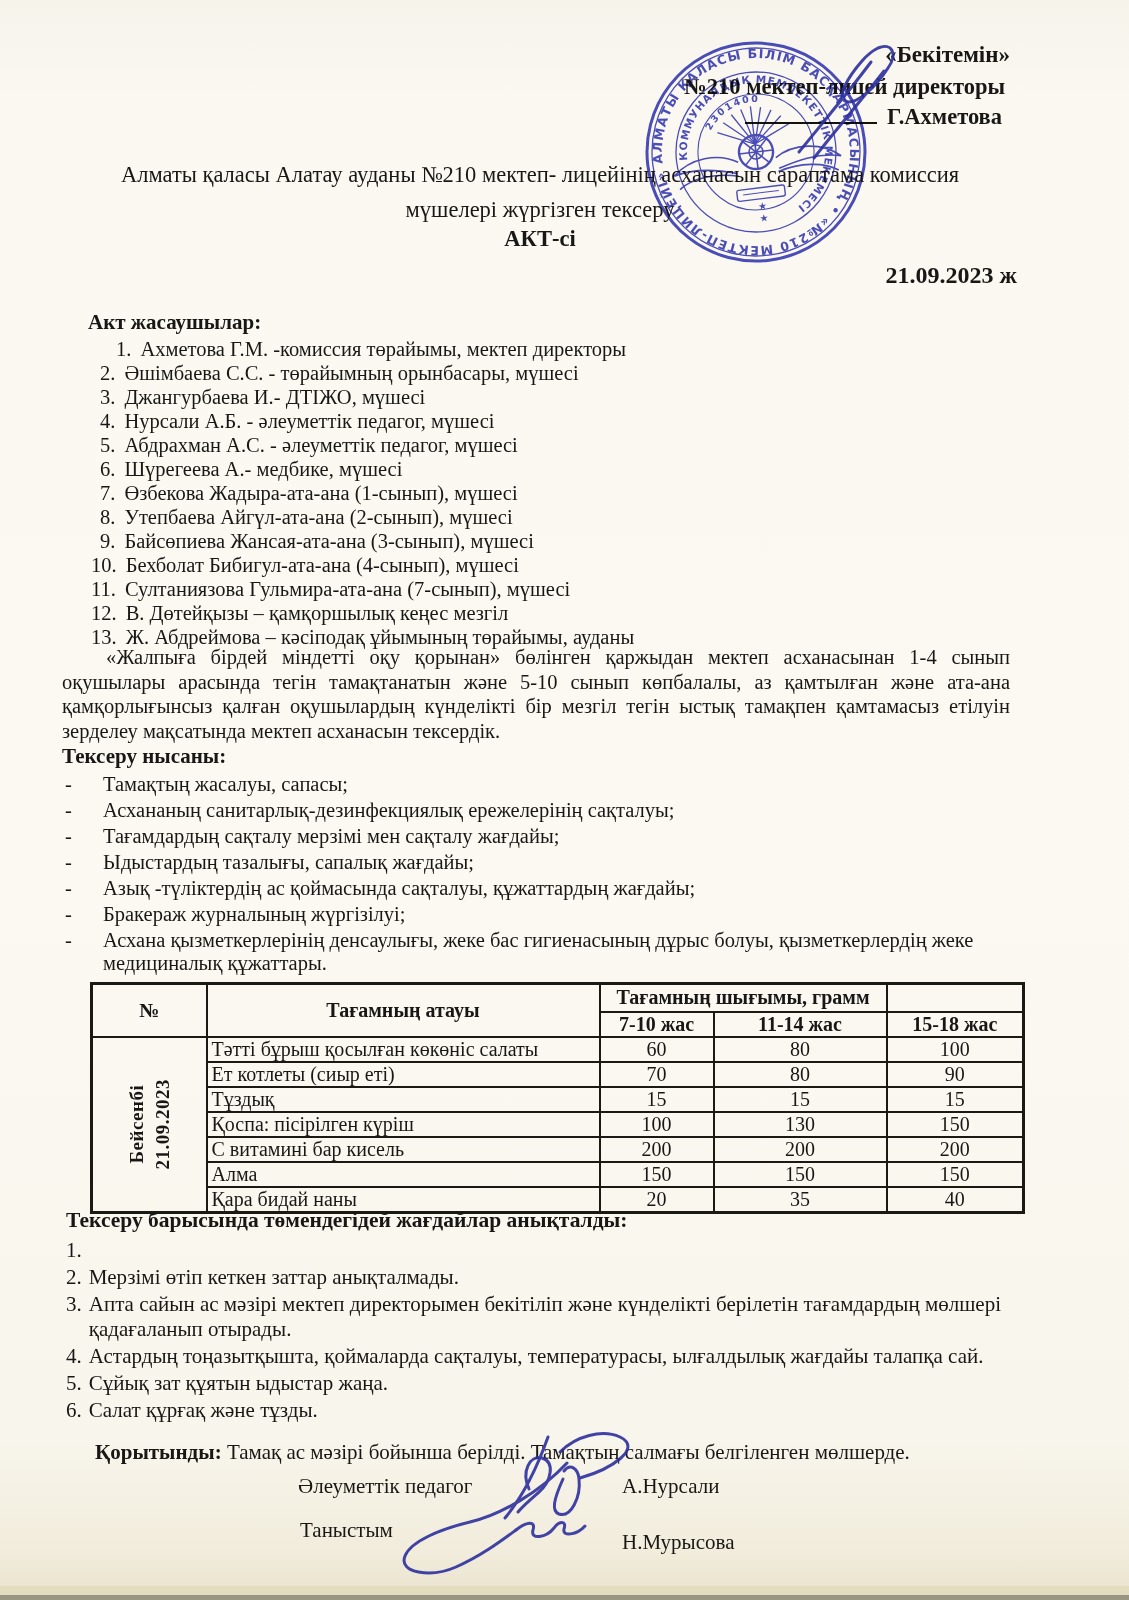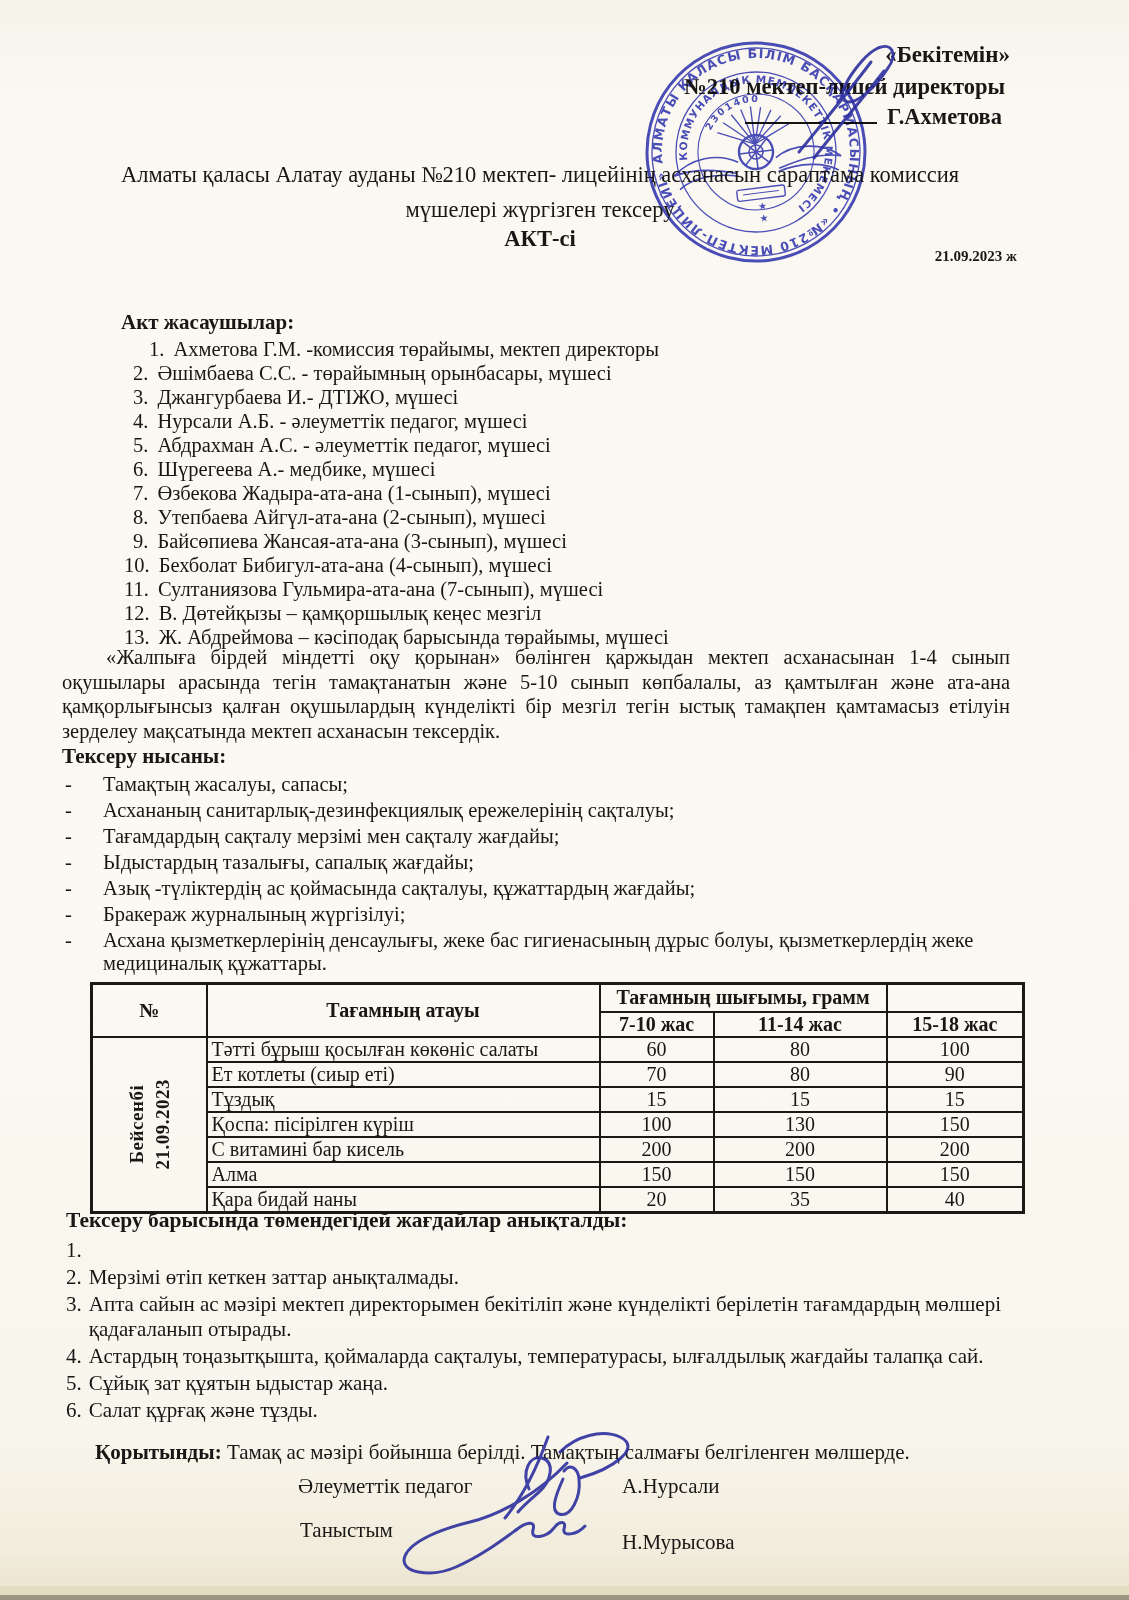--- a/index.html
+++ b/index.html
@@ -20,24 +20,24 @@
   .director-line{top:74px;right:124px;font-size:22.5px;font-weight:bold;}
   .name-row{top:102px;right:127px;font-size:22.5px;font-weight:bold;white-space:nowrap;}
   .sig-underline{display:inline-block;width:132px;border-bottom:2.2px solid #15130f;height:20px;margin-right:10px;}
 
   
   .stamp{top:36px;left:640px;mix-blend-mode:multiply;opacity:.93;transform:rotate(-7deg);}
 
   
   .title{top:157px;left:95px;width:890px;text-align:center;font-size:22.5px;font-weight:normal;line-height:35px;}
   .act{top:226px;left:95px;width:890px;text-align:center;font-size:22.5px;font-weight:bold;}
-  .date{top:248px;right:112px;font-size:15px;font-weight:bold;}
-
-  
-  .members{top:310px;left:88px;width:920px;font-size:20.5px;line-height:24px;margin-left:33px;}
+  .date{top:262px;right:112px;font-size:24px;font-weight:bold;}
+
+  
+  .members{top:310px;left:88px;width:920px;font-size:20.5px;line-height:24px;}
   .members-heading{font-weight:bold;font-size:21px;margin-bottom:3px;}
   .mrow{display:flex;padding-left:12px;}
   .mrow.first{padding-left:28px;}
   .mrow.late{padding-left:3px;}
   .mnum{flex:none;margin-right:9px;}
 
   
   .intro{top:645px;left:62px;width:948px;font-size:20.5px;line-height:24.5px;text-align:justify;text-indent:44px;}
 
   
@@ -195,21 +195,21 @@
     <div class="mrow late">
         <span class="mnum">11.</span>
         <span>Султаниязова Гульмира-ата-ана (7-сынып), мүшесі</span>
       </div>
     <div class="mrow late">
         <span class="mnum">12.</span>
         <span>В. Дөтейқызы – қамқоршылық кеңес мезгіл</span>
       </div>
     <div class="mrow late">
         <span class="mnum">13.</span>
-        <span>Ж. Абдреймова – кәсіподақ барысында төрайымы, мүшесі</span>
+        <span>Ж. Абдреймова – кәсіподақ ұйымының төрайымы, ауданы</span>
       </div>
   </div>
 
   <div class="abs intro">«Жалпыға бірдей міндетті оқу қорынан» бөлінген қаржыдан мектеп асханасынан 1-4 сынып оқушылары арасында тегін тамақтанатын және 5-10 сынып көпбалалы,  аз қамтылған және ата-ана қамқорлығынсыз қалған оқушылардың  күнделікті бір мезгіл  тегін ыстық тамақпен қамтамасыз етілуін зерделеу  мақсатында мектеп асханасын тексердік.</div>
 
   <div class="abs inspect-heading">Тексеру нысаны:</div>
   <div class="abs bullets">
     <div class="brow">
         <span class="dash">-</span>
         <span>Тамақтың жасалуы, сапасы;</span>

